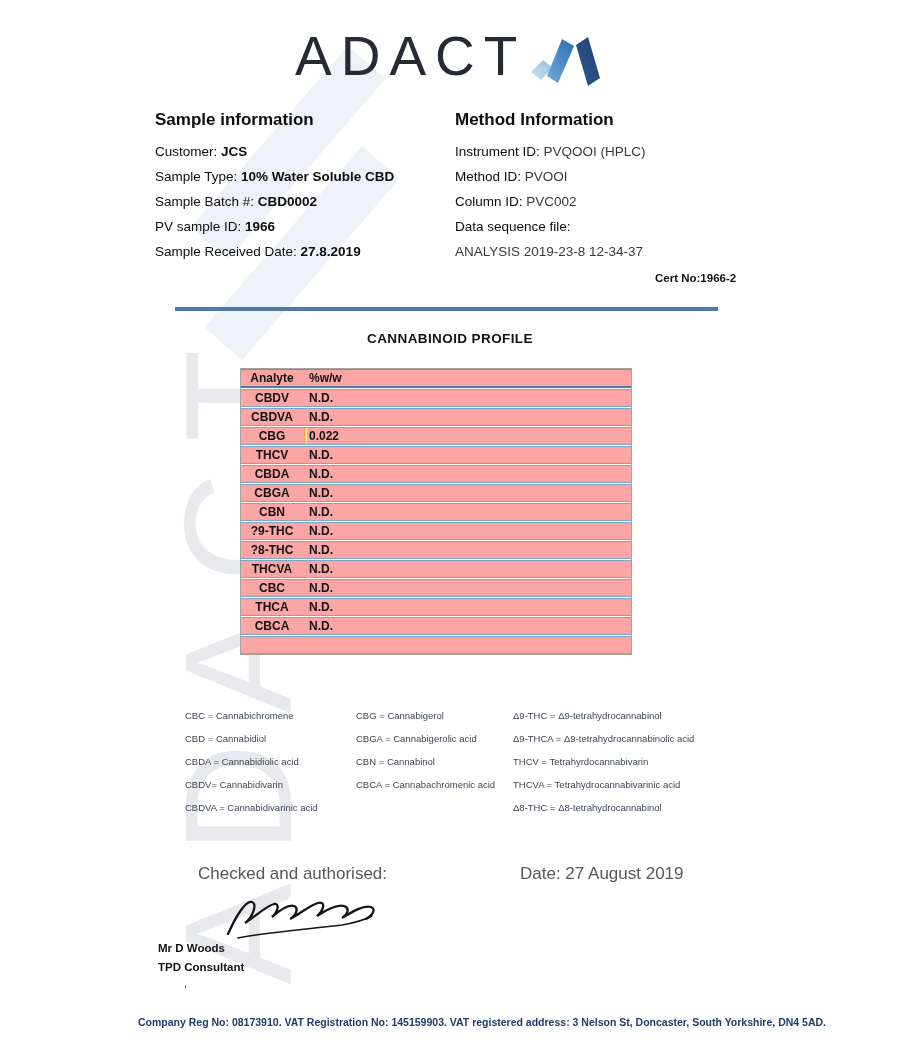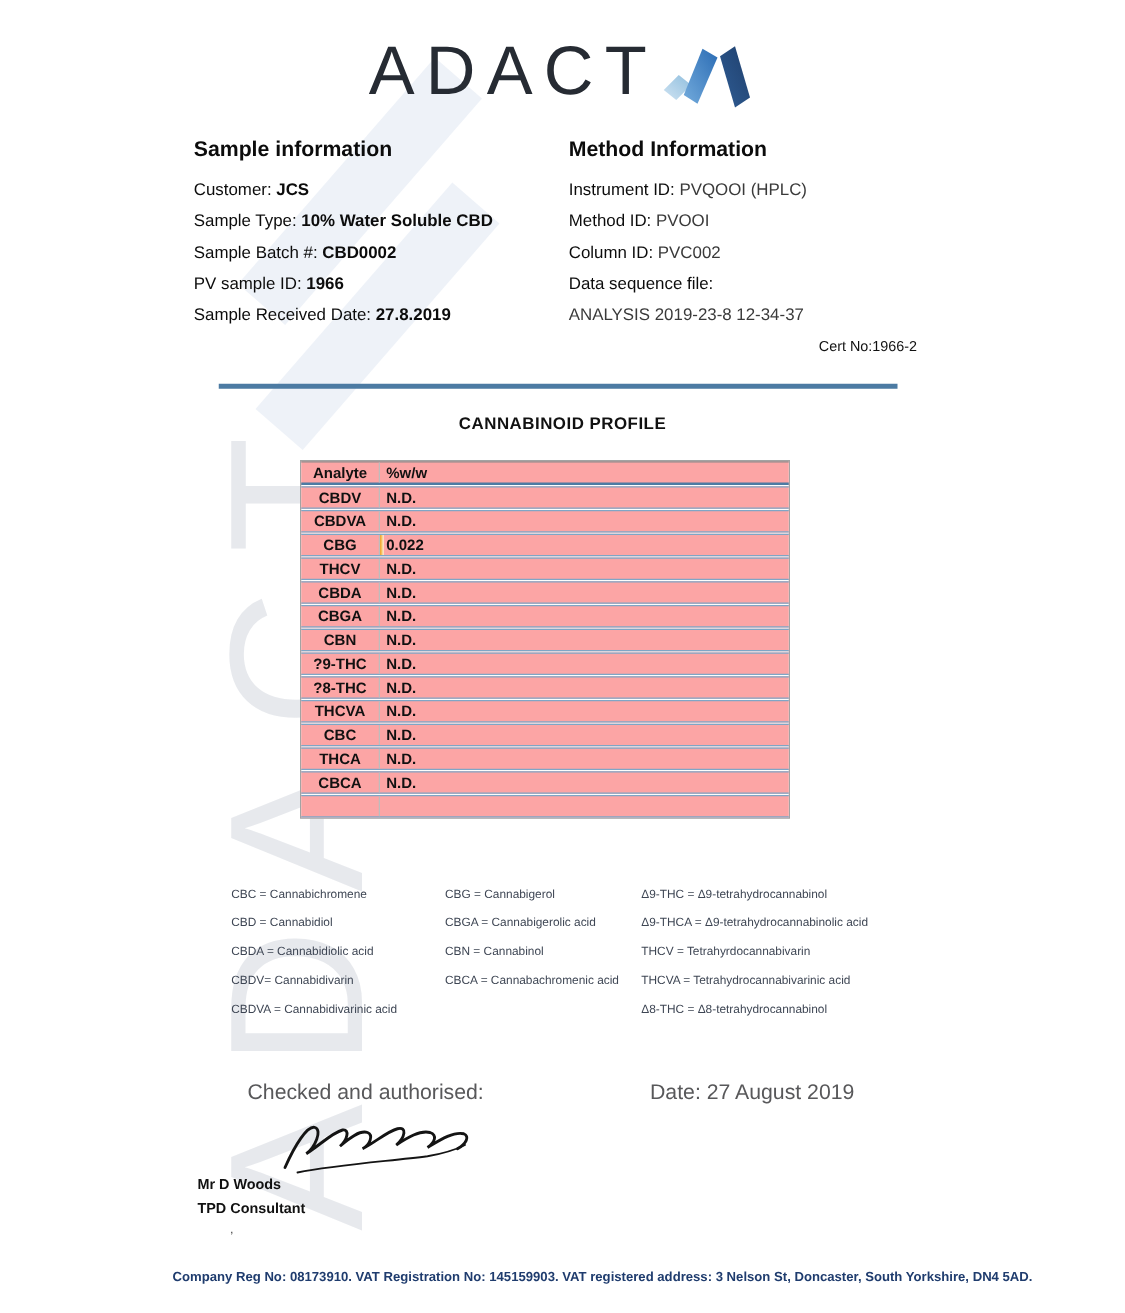--- a/index.html
+++ b/index.html
@@ -23,21 +23,21 @@
   .info-block{position:absolute;top:110px;z-index:2;width:310px;}
   .info-block.sample{left:155px;}
   .info-block.method{left:455px;width:330px;}
   .info-title{font-size:17px;font-weight:bold;margin-bottom:9px;color:#0c0c0c;}
   .field-line{font-size:13.5px;line-height:25px;white-space:nowrap;}
   .f-label{font-weight:normal;color:#0c0c0c;}
   .f-value-bold{font-weight:bold;color:#0c0c0c;}
   .f-value{font-weight:normal;color:#3a3a3a;}
   .seq-line{font-size:13.5px;line-height:25px;color:#3a3a3a;}
 
-  .cert-no{position:absolute;left:655px;top:272px;font-size:11.5px;font-weight:normal;z-index:2;}
+  .cert-no{position:absolute;left:655px;top:272px;font-size:11.5px;font-weight:bold;z-index:2;}
 
   .rule{position:absolute;left:175px;top:307px;width:543px;height:4px;background:#4c7ba3;z-index:2;}
 
   .profile-title{position:absolute;left:175px;top:331px;width:550px;text-align:center;
         font-size:13.5px;font-weight:bold;letter-spacing:.4px;z-index:2;}
 
   
   .ctable{position:absolute;left:240px;top:368px;width:390px;z-index:2;
         border:1px solid #a3a3a3;background:#fdfdfd;}
   .t-row{display:flex;height:16px;background:#fca5a5;border-top:1px solid #7fa6c6;

